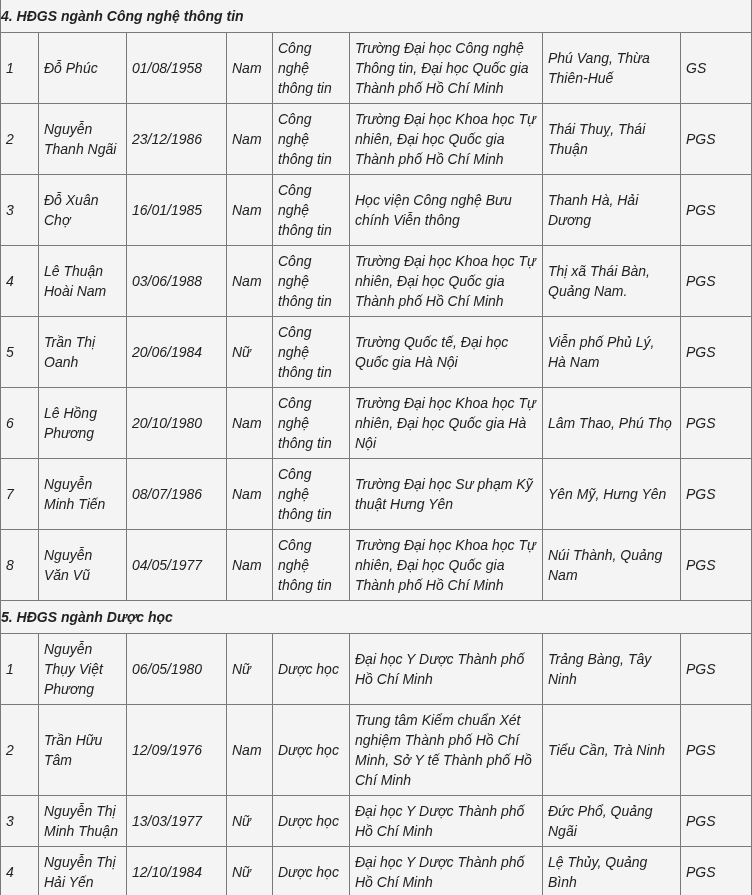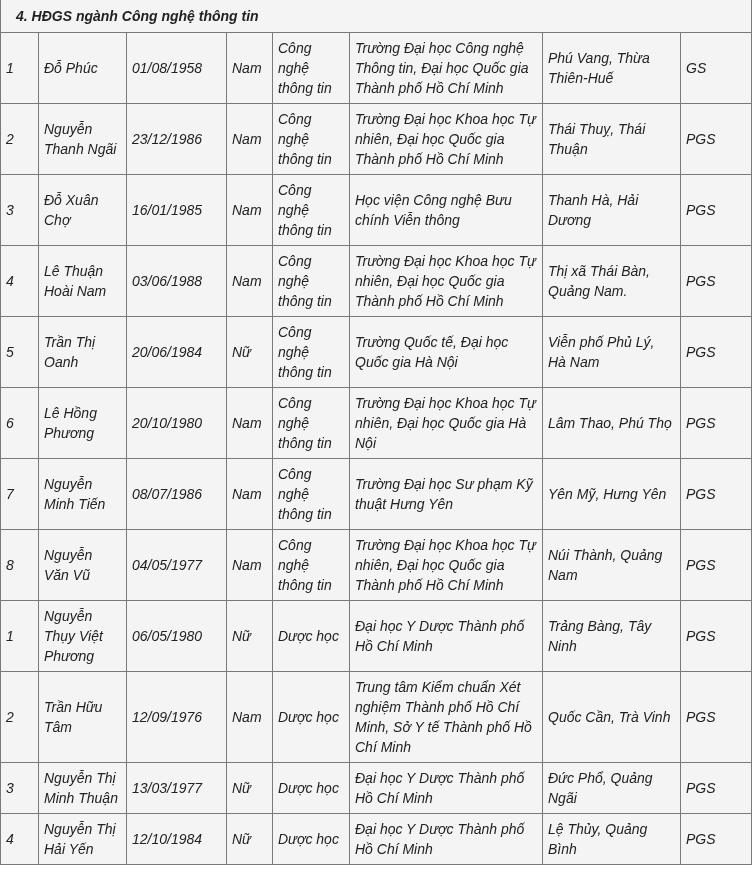--- a/index.html
+++ b/index.html
@@ -17,21 +17,21 @@
     width: 751px;
   }
   td {
     border: 1px solid #7a7a7a;
     padding: 5px 5px 5px 5px;
     vertical-align: middle;
     text-align: left;
   }
   tr.section td {
     font-weight: bold;
-    padding: 6px 15px;
+    padding: 6px 0;
     height: 18px;
   }
   tr.data td { height: 60px; }
   tr.data.short td { height: 40px; }
   tr.data.tall td { height: 80px; }
 </style>
 </head>
 <body>
 
 <div class="wrap">
@@ -126,39 +126,42 @@
       <td>8</td>
       <td>Nguyễn Văn Vũ</td>
       <td>04/05/1977</td>
       <td>Nam</td>
       <td>Công nghệ thông tin</td>
       <td>Trường Đại học Khoa học Tự nhiên, Đại học Quốc gia Thành phố Hồ Chí Minh</td>
       <td>Núi Thành, Quảng Nam</td>
       <td>PGS</td>
     </tr>
 
+    <tr class="section">
+      <td colspan="8">5. HĐGS ngành Dược học</td>
+    </tr>
 
     <tr class="data">
       <td>1</td>
       <td>Nguyễn Thụy Việt Phương</td>
       <td>06/05/1980</td>
       <td>Nữ</td>
       <td>Dược học</td>
       <td>Đại học Y Dược Thành phố Hồ Chí Minh</td>
       <td>Trảng Bàng, Tây Ninh</td>
       <td>PGS</td>
     </tr>
     <tr class="data tall">
       <td>2</td>
       <td>Trần Hữu Tâm</td>
       <td>12/09/1976</td>
       <td>Nam</td>
       <td>Dược học</td>
       <td>Trung tâm Kiểm chuẩn Xét nghiệm Thành phố Hồ Chí Minh, Sở Y tế Thành phố Hồ Chí Minh</td>
-      <td>Quốc Cần, Trà Vinh</td>
+      <td>Tiểu Cần, Trà Ninh</td>
       <td>PGS</td>
     </tr>
     <tr class="data short">
       <td>3</td>
       <td>Nguyễn Thị Minh Thuận</td>
       <td>13/03/1977</td>
       <td>Nữ</td>
       <td>Dược học</td>
       <td>Đại học Y Dược Thành phố Hồ Chí Minh</td>
       <td>Đức Phổ, Quảng Ngãi</td>

